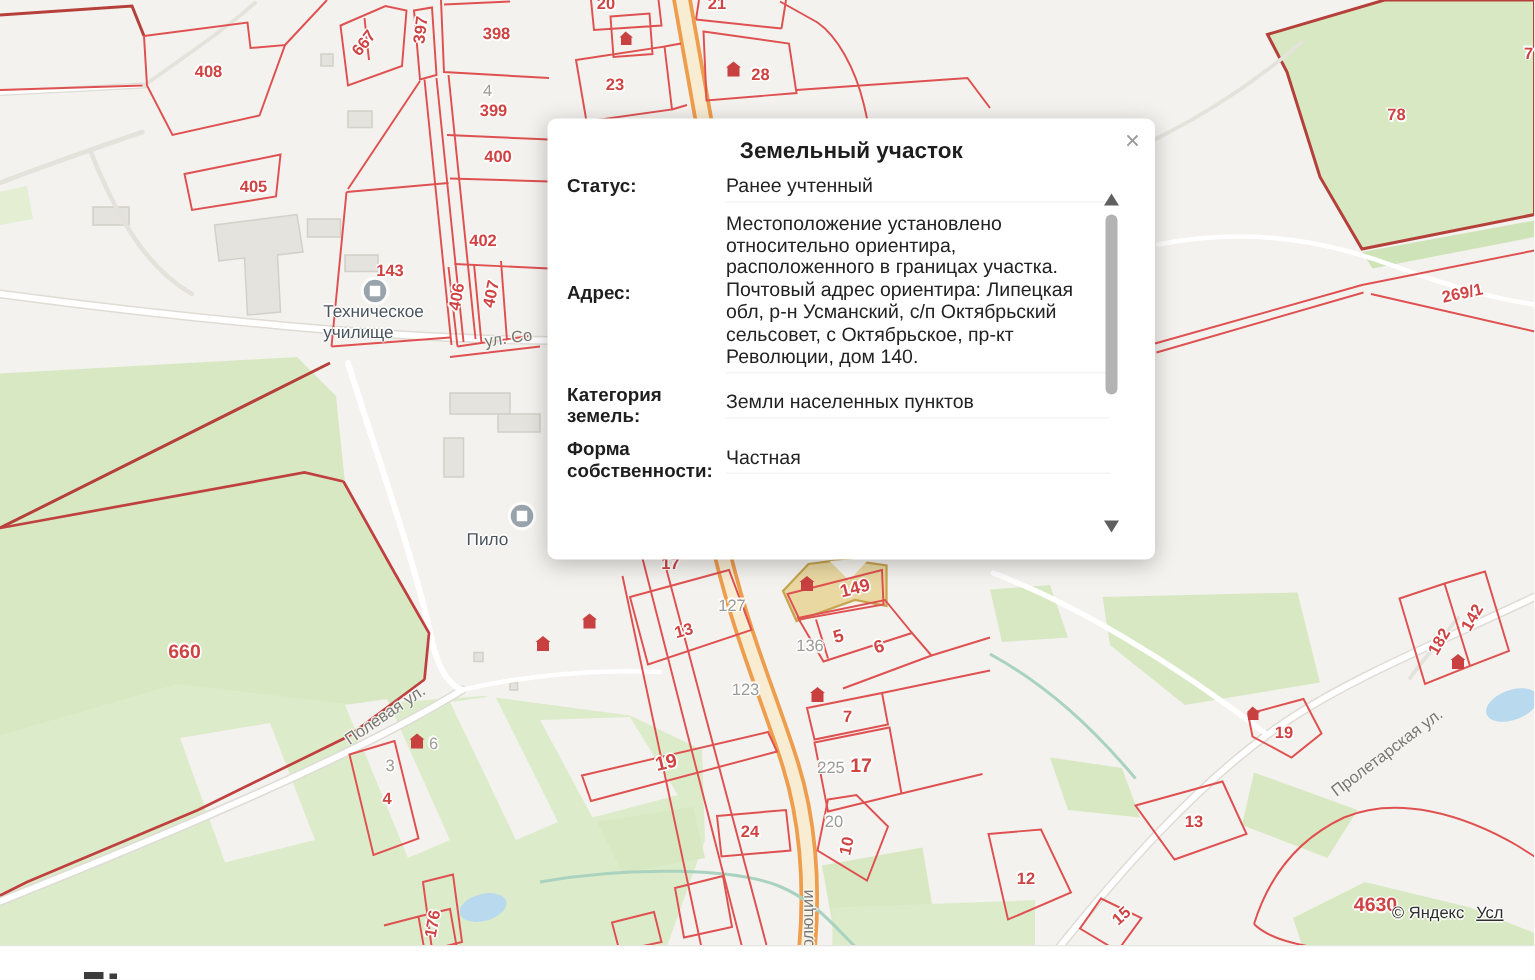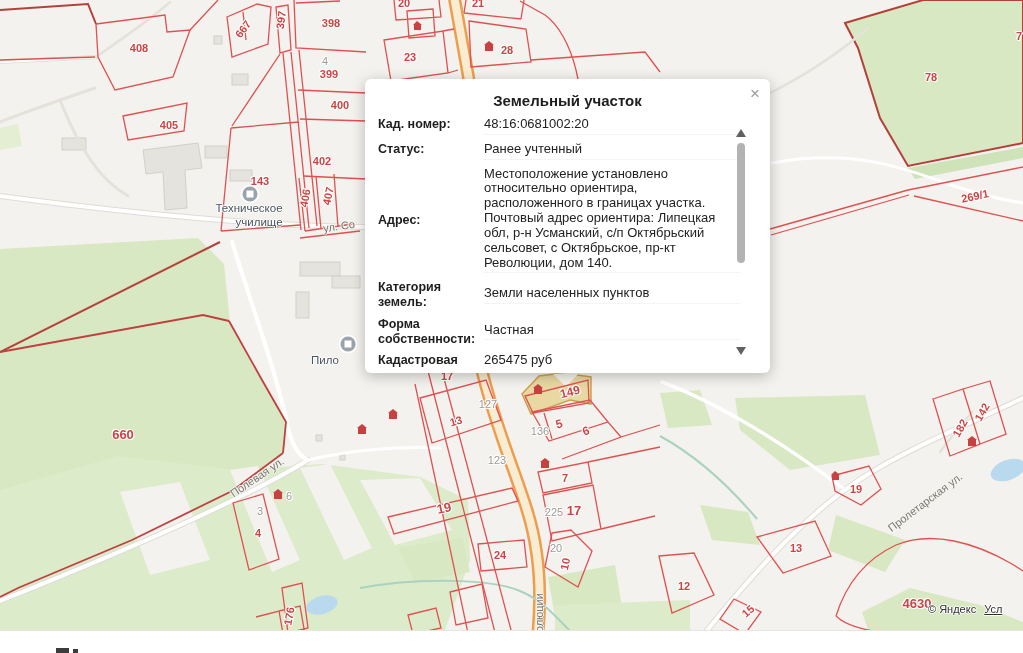--- a/index.html
+++ b/index.html
@@ -11,21 +11,21 @@
   #map svg{position:absolute;left:0;top:0;}
   #map-labels{position:absolute;left:0;top:0;width:100%;height:100%;pointer-events:none;}
   .mlbl{position:absolute;font-size:11px;font-weight:bold;white-space:nowrap;
         transform:translate(-50%,-50%);
         text-shadow:1px 0 0 #fff,-1px 0 0 #fff,0 1px 0 #fff,0 -1px 0 #fff,1px 1px 0 #fff,-1px -1px 0 #fff;}
   .mlbl.red{color:#cf4343;}
   .mlbl.gray{color:#9b9b97;font-weight:normal;}
   .street{position:absolute;font-size:11px;color:#787872;white-space:nowrap;
         transform:translate(-50%,-50%);
         text-shadow:1px 0 0 #f6f5f1,-1px 0 0 #f6f5f1,0 1px 0 #f6f5f1,0 -1px 0 #f6f5f1;}
-  .poi{position:absolute;transform:translate(-50%,0);text-align:right;font-size:11.5px;
+  .poi{position:absolute;transform:translate(-50%,0);text-align:left;font-size:11.5px;
        color:#49545d;white-space:pre-line;line-height:1.2;
        text-shadow:1px 0 0 #fff,-1px 0 0 #fff,0 1px 0 #fff,0 -1px 0 #fff;}
   .poi-ic{position:absolute;width:15px;height:15px;border-radius:50%;background:#99a3ab;
        transform:translate(-50%,-50%);box-shadow:0 0 0 2px #ffffffcc;}
   .poi-ic::after{content:"";position:absolute;left:4px;top:4px;width:7px;height:7px;background:#fff;}
   #copyright{position:absolute;left:928px;top:603px;font-size:11px;color:#2e2e2e;white-space:nowrap;
        text-shadow:1px 0 0 #fff,-1px 0 0 #fff,0 1px 0 #fff,0 -1px 0 #fff;}
   #copyright a{color:#2e2e2e;text-decoration:underline;margin-left:8px;cursor:pointer;}
   
   #bottom-strip{position:absolute;left:0;top:631px;width:1023px;height:22px;background:#fff;overflow:hidden;}
@@ -192,21 +192,21 @@
     <div class="poi-ic" style="left:348px;top:344px;"></div>
     <div class="poi" style="left:325px;top:354px;">Пило</div>
 
     <div id="map-labels">
         <span class="mlbl red" style="left: 139px; top: 48px; transform: translate(-50%, -50%);">408</span>
         <span class="mlbl red" style="left: 154px; top: 125px; transform: translate(-50%, -50%); margin-left: 15px;">405</span>
         <span class="mlbl red" style="left: 243px; top: 29px; transform: translate(-50%, -50%) rotate(-52deg);">667</span>
         <span class="mlbl red" style="left: 281px; top: 20px; transform: translate(-50%, -50%) rotate(-83deg);">397</span>
         <span class="mlbl red" style="left: 331px; top: 23px; transform: translate(-50%, -50%);">398</span>
         <span class="mlbl red" style="left: 329px; top: 74px; transform: translate(-50%, -50%);">399</span>
-        <span class="mlbl red" style="left: 332px; top: 105px; transform: translate(-50%, -50%); margin-left: 8px;">400</span>
+        <span class="mlbl red" style="left: 332px; top: 105px; transform: translate(-50%, -50%);">400</span>
         <span class="mlbl gray" style="left: 325px; top: 61px; transform: translate(-50%, -50%);">4</span>
         <span class="mlbl red" style="left: 312px; top: 161px; transform: translate(-50%, -50%); padding-left: 20px;">402</span>
         <span class="mlbl red" style="left: 260px; top: 181px; transform: translate(-50%, -50%);">143</span>
         <span class="mlbl red" style="left: 305px; top: 198px; transform: translate(-50%, -50%) rotate(-80deg);">406</span>
         <span class="mlbl red" style="left: 328px; top: 196px; transform: translate(-50%, -50%) rotate(-78deg);">407</span>
         <span class="mlbl red" style="left: 404px; top: 3px; transform: translate(-50%, -50%);">20</span>
         <span class="mlbl red" style="left: 478px; top: 3px; transform: translate(-50%, -50%);">21</span>
         <span class="mlbl red" style="left: 410px; top: 57px; transform: translate(-50%, -50%);">23</span>
         <span class="mlbl red" style="left: 507px; top: 50px; transform: translate(-50%, -50%); text-align: center;">28</span>
         <span class="mlbl red" style="left: 931px; top: 77px; transform: translate(-50%, -50%);">78</span>
@@ -254,42 +254,34 @@
     <div class="frag" style="left:56px;top:17px;width:13px;height:5px;"></div>
     <div class="frag" style="left:73px;top:18px;width:5px;height:4px;"></div>
   </div>
 
   <div id="popup">
     <div id="popup-title">Земельный участок</div>
     <div id="popup-close">×</div>
 
     <div id="popup-rows">
       <div class="prow">
-        <div class="plabel">Кад. номер:</div>
-        <div class="pvalue">48:16:0681002:20</div>
-      </div>
-      <div class="prow">
         <div class="plabel">Статус:</div>
         <div class="pvalue">Ранее учтенный</div>
       </div>
       <div class="prow center">
         <div class="plabel">Адрес:</div>
         <div class="pvalue">Местоположение установлено относительно ориентира, расположенного в границах участка. Почтовый адрес ориентира: Липецкая обл, р-н Усманский, с/п Октябрьский сельсовет, с Октябрьское, пр-кт Революции, дом 140.</div>
       </div>
       <div class="prow center">
         <div class="plabel">Категория земель:</div>
         <div class="pvalue">Земли населенных пунктов</div>
       </div>
       <div class="prow center">
         <div class="plabel">Форма собственности:</div>
         <div class="pvalue">Частная</div>
-      </div>
-      <div class="prow">
-        <div class="plabel">Кадастровая</div>
-        <div class="pvalue" style="border-bottom:none;">265475 руб</div>
       </div>
     </div>
 
     <div id="psb">
       <div id="sb-up" class="sb-arrow"></div>
       <div id="sb-thumb"></div>
       <div id="sb-down" class="sb-arrow"></div>
     </div>
   </div>
 

